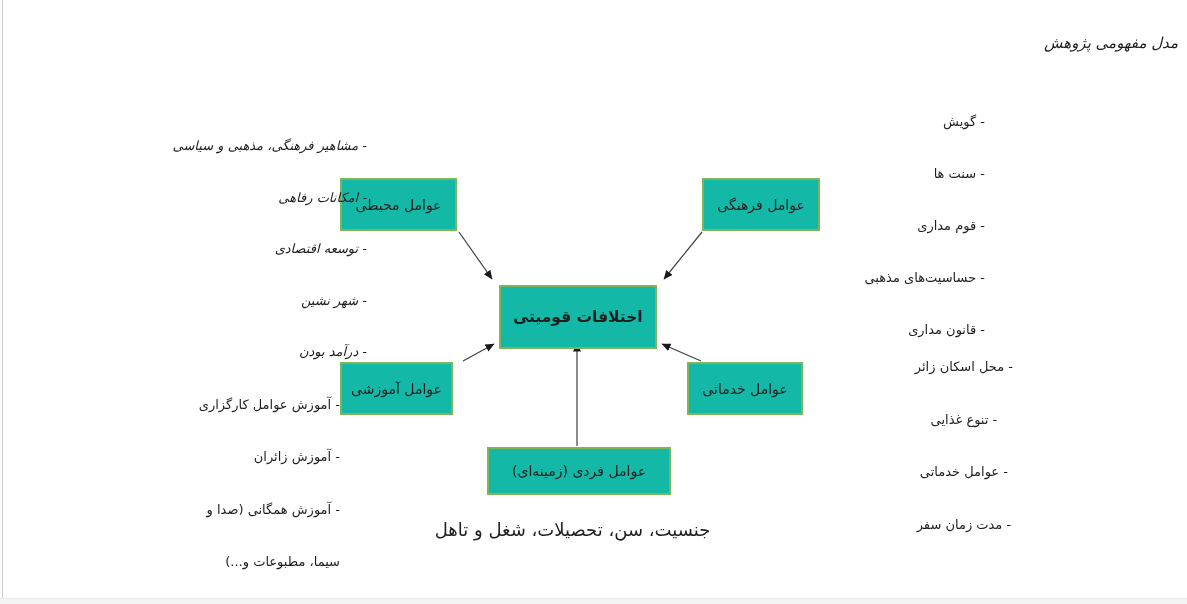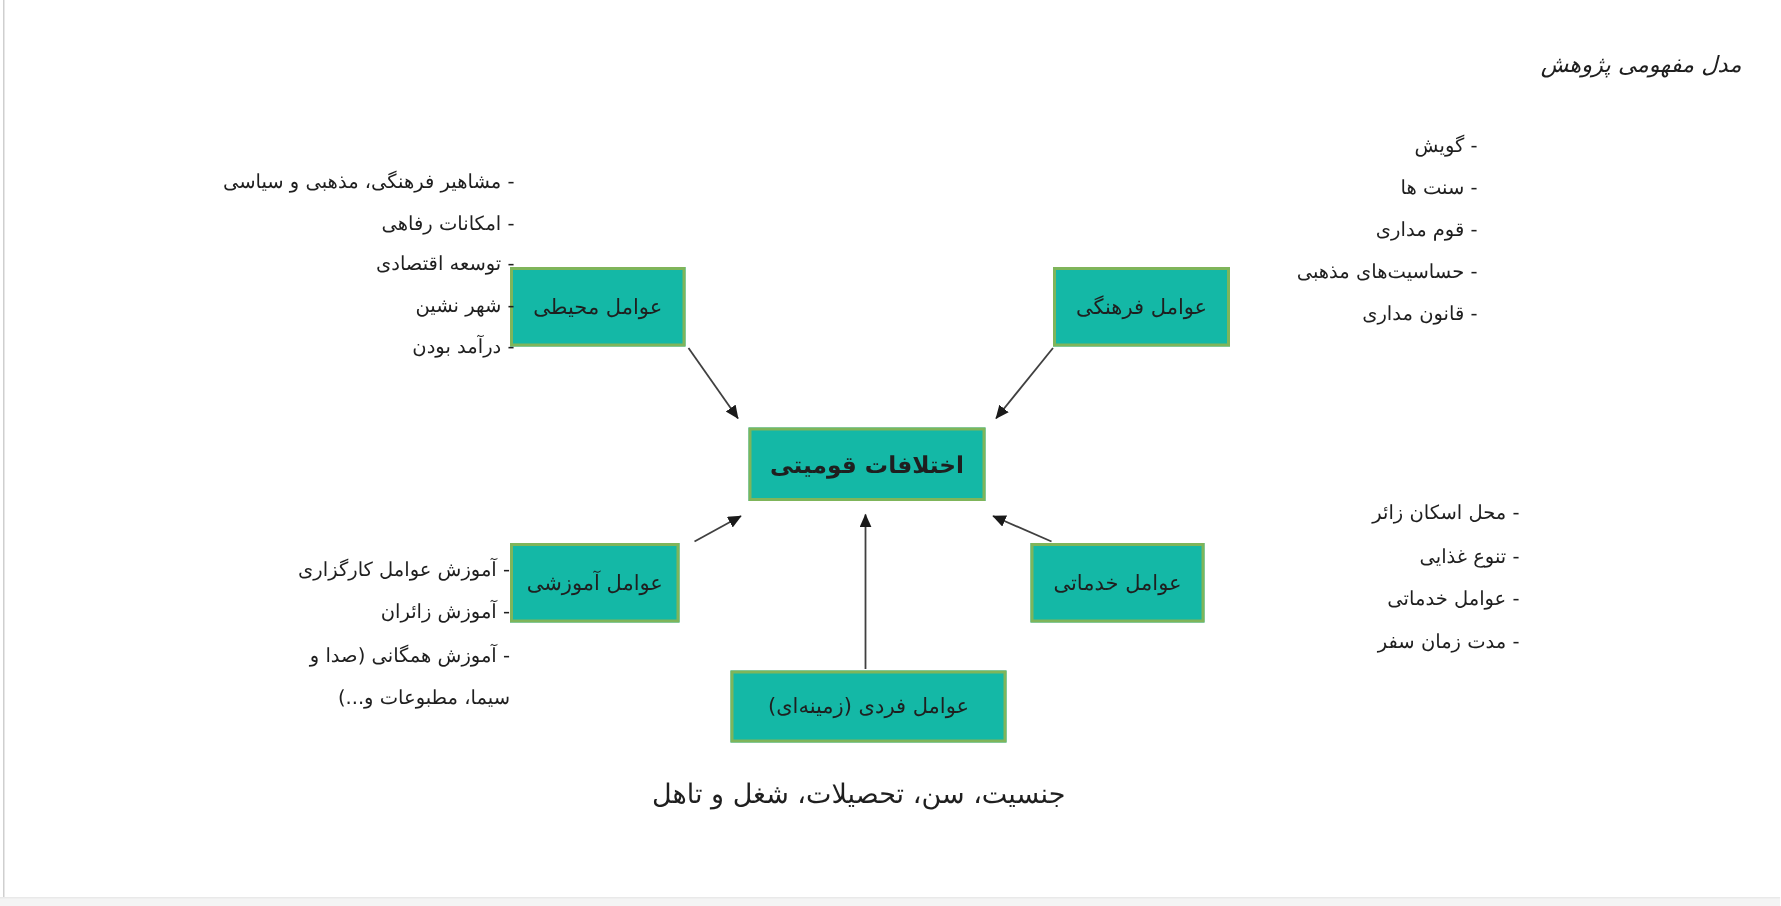--- a/index.html
+++ b/index.html
@@ -3,45 +3,45 @@
 <meta charset="utf-8">
 <style>
   html,body{margin:0;padding:0;background:#fff;}
   .canvas{
     position:relative;width:1187px;height:604px;background:#ffffff;overflow:hidden;
     font-family:"DejaVu Sans",sans-serif;color:#1f1f1f;
   }
   .page-edge-left{position:absolute;left:2px;top:0;width:1px;height:100%;background:#cfcfcf;}
   .page-edge-bottom{position:absolute;left:0;bottom:0;width:100%;height:5px;background:#f4f4f4;border-top:1px solid #e9e9e9;}
   .title{
-    position:absolute;right:26px;top:34px;font-size:15px;font-style:italic;
+    position:absolute;right:9px;top:34px;font-size:15px;font-style:italic;
     direction:rtl;white-space:nowrap;
   }
   .box{
     position:absolute;border:2px solid #7fb55a;background:#14b8a6;
     display:flex;align-items:center;justify-content:center;
     font-size:14px;direction:rtl;text-align:center;box-sizing:border-box;white-space:nowrap;
   }
   .box.center{font-weight:bold;font-size:15.5px;}
   .box.env {left:340px;top:178px;width:117px;height:53px;}
   .box.cult{left:702px;top:178px;width:118px;height:53px;}
-  .box.ctr {left:499px;top:285px;width:158px;height:49px;}
+  .box.ctr {left:499px;top:285px;width:158px;height:64px;}
   .box.edu {left:340px;top:362px;width:113px;height:53px;}
   .box.serv{left:687px;top:362px;width:116px;height:53px;}
   .box.indiv{left:487px;top:447px;width:184px;height:48px;}
   .list{position:absolute;direction:rtl;text-align:right;font-size:13px;white-space:nowrap;}
-  .list .li{display:block;}
-  .list.env {right:844px;top:108px;}
+  .list .li{display:block;margin-top:24px;}
+  .list.env {right:820px;top:108px;font-style:italic;}
   .list.env .li{line-height:27.5px;}
   .list.cult{right:202px;top:84px;}
   .list.cult .li{line-height:28px;}
   .list.edu {right:847px;top:367px;}
   .list.edu .li{line-height:28.3px;}
   .list.serv{right:174px;top:329px;}
-  .list.serv .li{line-height:28.5px;}
+  .list.serv .li{line-height:28.5px;text-align:center;}
   .caption{
     position:absolute;left:420px;top:519px;width:305px;text-align:center;
     font-size:18px;direction:rtl;white-space:nowrap;
   }
   svg.arrows{position:absolute;left:0;top:0;pointer-events:none;}
 </style>
 </head>
 <body>
 
 <div class="canvas">

